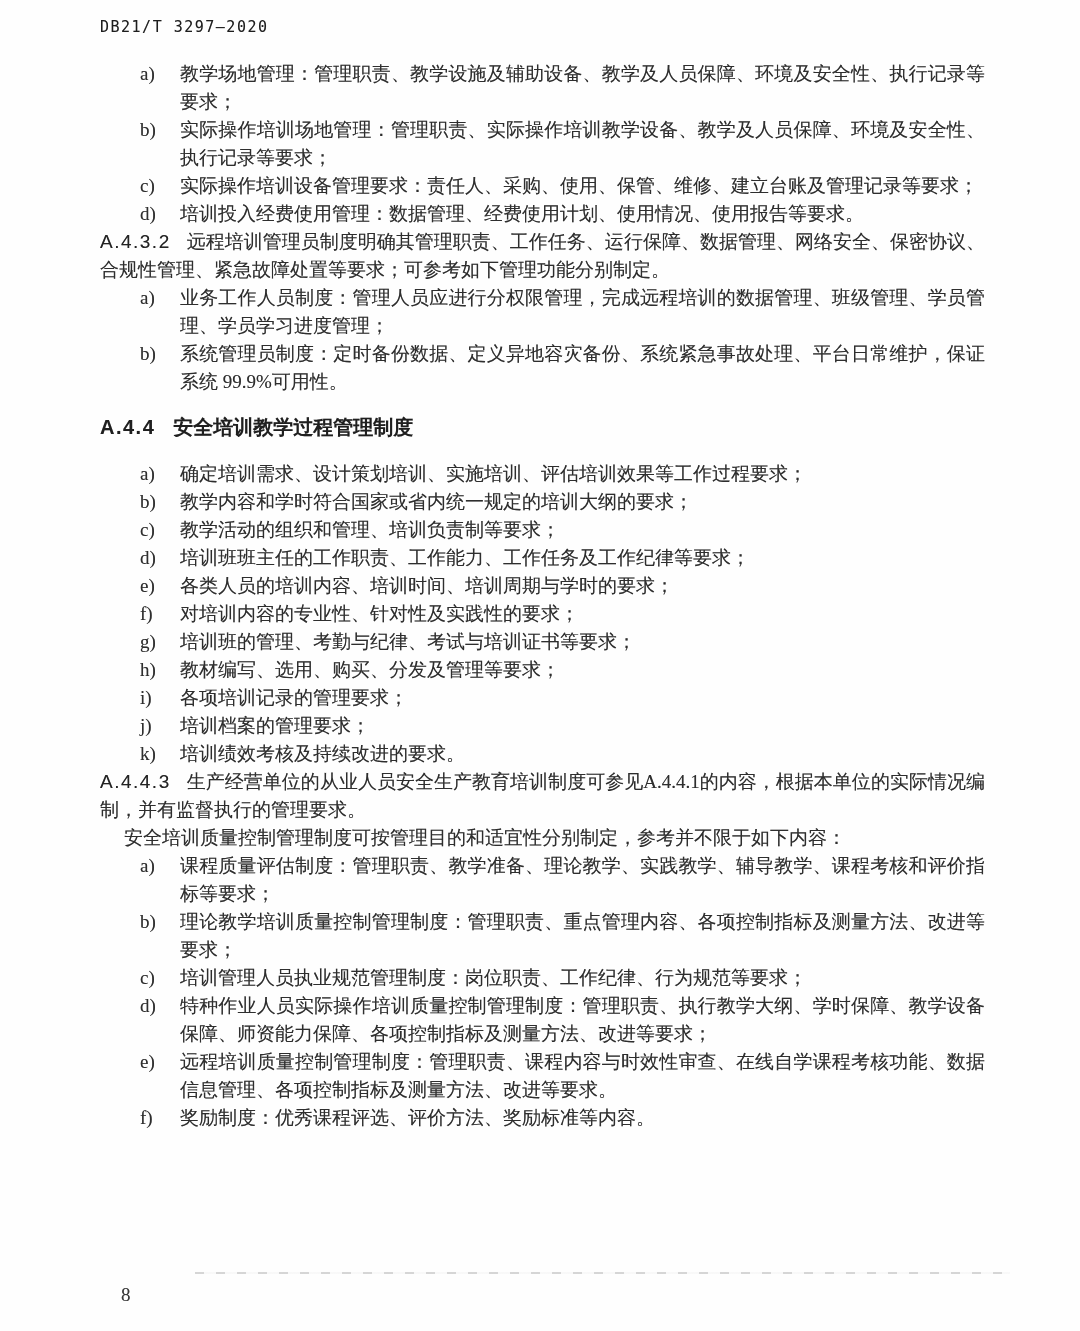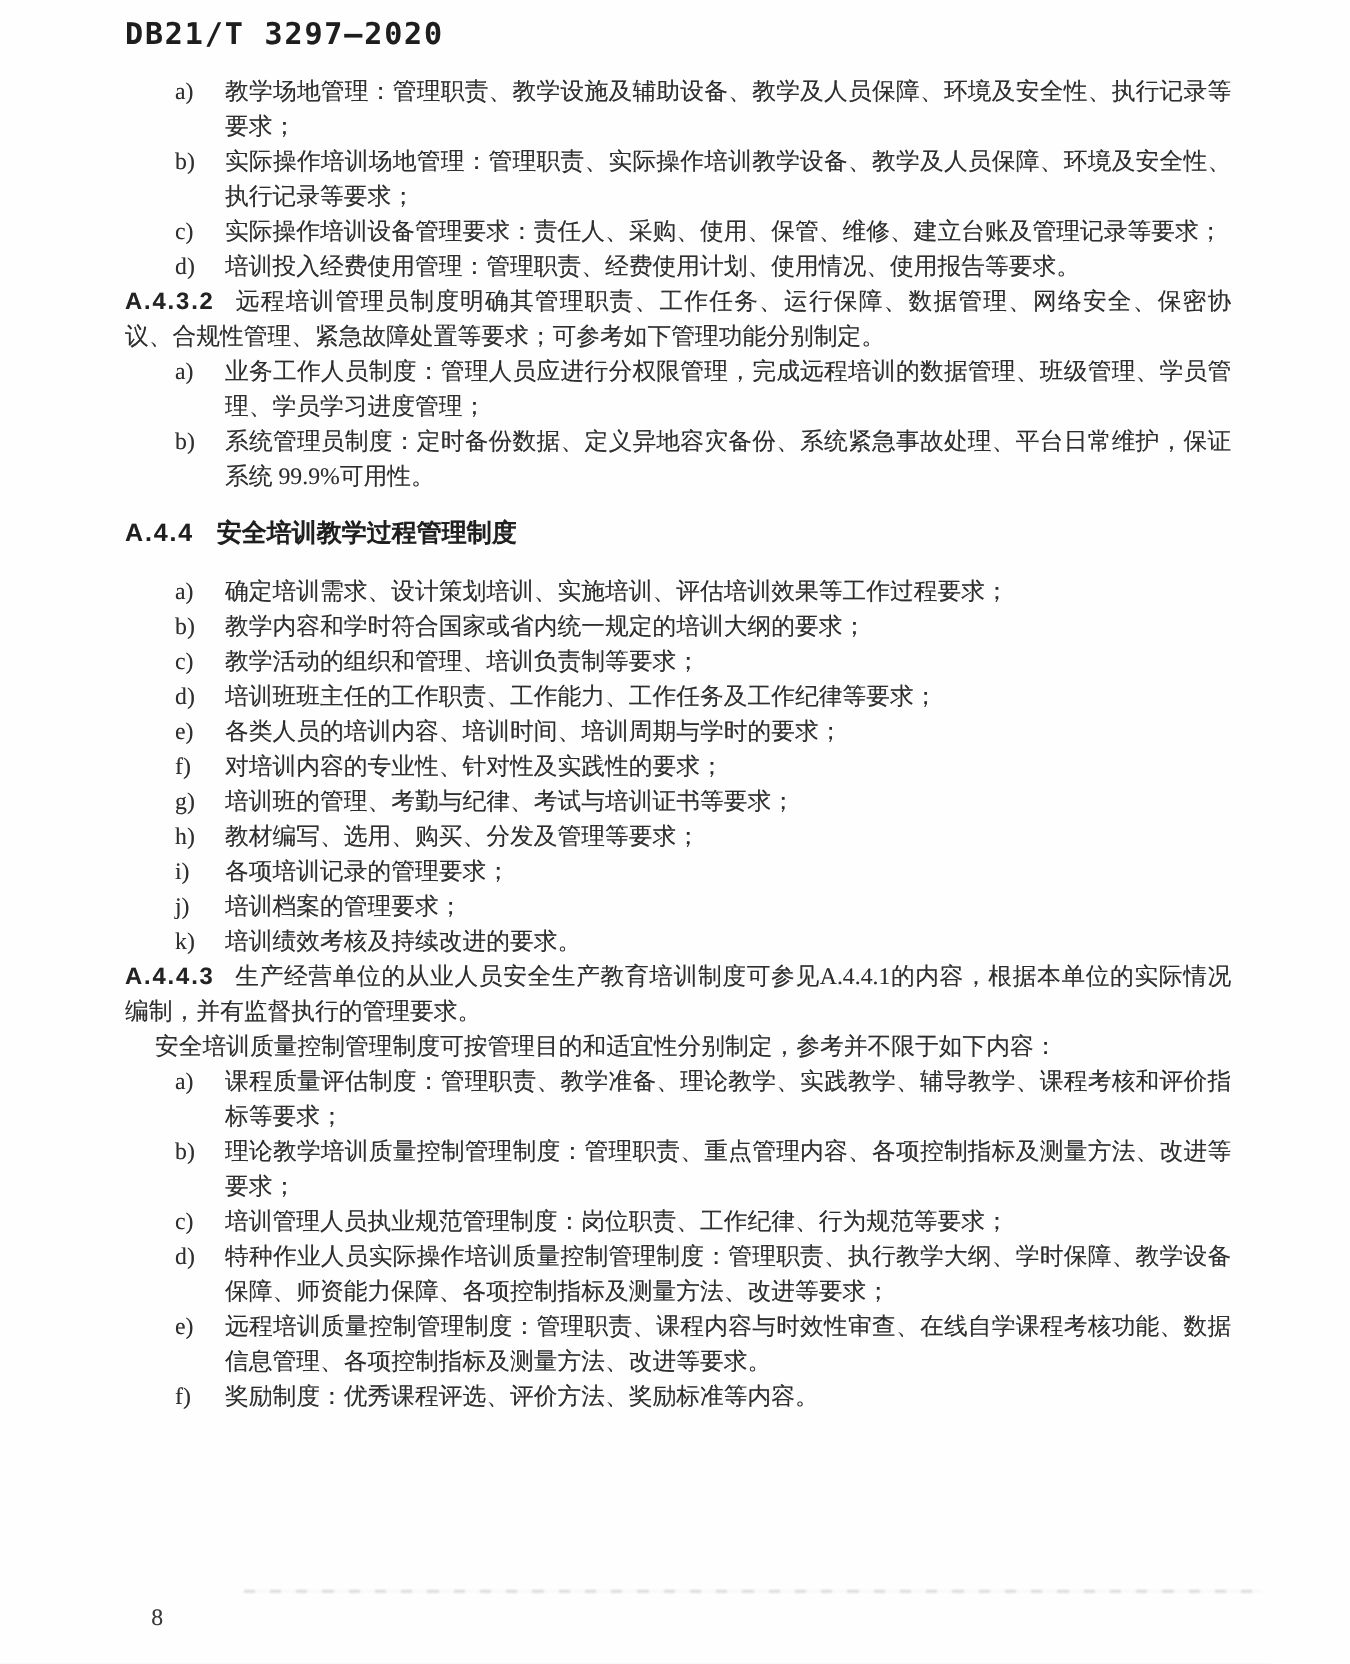--- a/index.html
+++ b/index.html
@@ -17,22 +17,22 @@
     padding: 14px 95px 0 100px;
     font-family: "Liberation Serif", "DejaVu Serif", serif;
     font-size: 19px;
     line-height: 28px;
     color: #2e2e2e;
     text-shadow: 0 0 0.5px rgba(70,70,70,0.45);
     overflow: hidden;
   }
   .doc-header {
     font-family: "DejaVu Sans Mono", "Liberation Sans", sans-serif;
-    font-weight: 700;
-    font-size: 24px;
+    font-weight: 400;
+    font-size: 15px;
     line-height: 26px;
     letter-spacing: 1.5px;
     color: #1e1e1e;
     margin: 0 0 20px 0;
   }
   .list { margin: 0; }
   .li {
     display: flex;
     align-items: flex-start;
   }
@@ -44,21 +44,21 @@
   .li-text {
     flex: 1;
     text-align: justify;
   }
   p.clause {
     margin: 0;
     text-align: justify;
   }
   .clause-num {
     font-family: "Liberation Sans", "DejaVu Sans", sans-serif;
-    font-weight: 700;
+    font-weight: 400;
     letter-spacing: 1.5px;
     padding-right: 16px;
     color: #232323;
   }
   h2.sec-heading {
     margin: 18px 0 20px 0;
     font-size: 20px;
     line-height: 26px;
     font-weight: 700;
     font-family: "Liberation Sans", "DejaVu Sans", sans-serif;
@@ -108,21 +108,21 @@
     <div class="li">
       <span class="li-label">b)</span>
       <span class="li-text">实际操作培训场地管理：管理职责、实际操作培训教学设备、教学及人员保障、环境及安全性、执行记录等要求；</span>
     </div>
     <div class="li">
       <span class="li-label">c)</span>
       <span class="li-text">实际操作培训设备管理要求：责任人、采购、使用、保管、维修、建立台账及管理记录等要求；</span>
     </div>
     <div class="li">
       <span class="li-label">d)</span>
-      <span class="li-text">培训投入经费使用管理：管理职责、经费使用计划、使用情况、使用报告等要求。</span>
+      <span class="li-text">培训投入经费使用管理：数据管理、经费使用计划、使用情况、使用报告等要求。</span>
     </div>
   </div>
 
   <p class="clause"><span class="clause-num">A.4.3.2</span><span>远程培训管理员制度明确其管理职责、工作任务、运行保障、数据管理、网络安全、保密协议、合规性管理、紧急故障处置等要求；可参考如下管理功能分别制定。</span></p>
 
   <div class="list">
     <div class="li">
       <span class="li-label">a)</span>
       <span class="li-text">业务工作人员制度：管理人员应进行分权限管理，完成远程培训的数据管理、班级管理、学员管理、学员学习进度管理；</span>
     </div>

